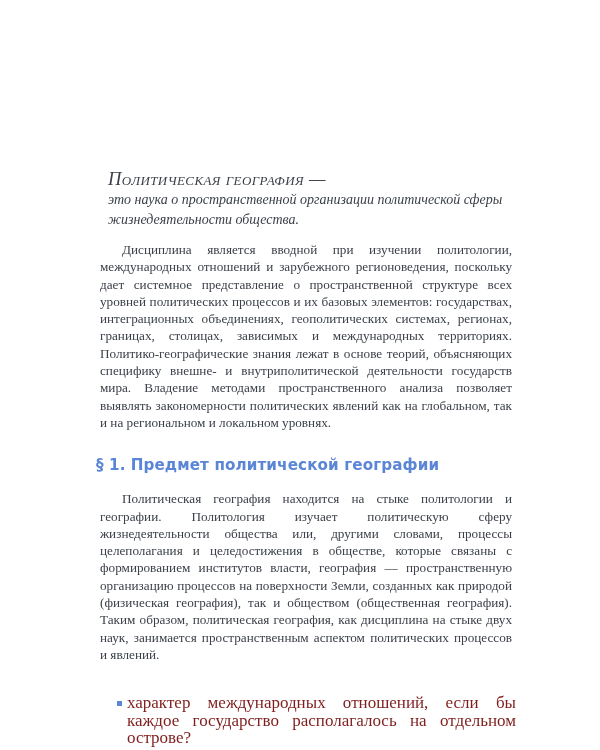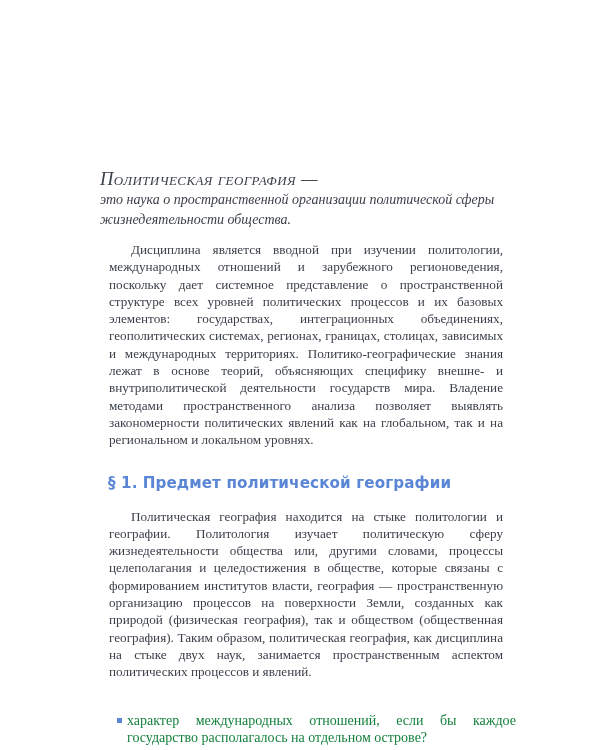--- a/index.html
+++ b/index.html
@@ -26,21 +26,21 @@
 
   .content {
     position: absolute;
     left: 96px;
     top: 0;
     width: 420px;
   }
 
   
   .doc-title {
-    margin: 4px;
+    margin: 12px;
     padding: 0;
     font-family: "Liberation Serif", "DejaVu Serif", serif;
     font-style: italic;
     font-weight: normal;
     color: #3b4049;
   }
   .doc-title .title-lead {
     display: block;
     font-variant: small-caps;
     font-size: 18.5px;
@@ -49,55 +49,55 @@
     white-space: nowrap;
   }
   .doc-title .title-rest {
     display: block;
     font-size: 14px;
     line-height: 19.5px;
   }
 
   
   .para {
-    margin: 13px;
+    margin: 4px;
     font-size: 13.2px;
     line-height: 17.3px;
     text-align: justify;
     text-indent: 22px;
     color: #3b4049;
     hyphens: auto;
   }
 
   
   .section-heading {
-    margin: 12px;
+    margin: 0;
     font-family: "DejaVu Sans", "Liberation Sans", sans-serif;
     font-weight: bold;
     font-size: 15.2px;
     line-height: 19px;
     color: #5b86d6;
     letter-spacing: 0.1px;
     white-space: nowrap;
   }
   .section-heading .sec-num { margin-right: 5px; }
 
   
   .bullet-list {
     list-style: none;
     margin: 0;
     padding: 0;
   }
   .bullet-item {
     position: relative;
     padding-left: 31px;
-    font-size: 14px;
+    font-size: 17px;
     line-height: 17.3px;
     text-align: justify;
-    color: #15803d;
+    color: #7f1d1d;
     margin-top: 31px;
   }
   .bullet-marker {
     position: absolute;
     left: 21px;
     top: 6.5px;
     width: 5px;
     height: 5px;
     background: #5b86d6;
     display: block;

